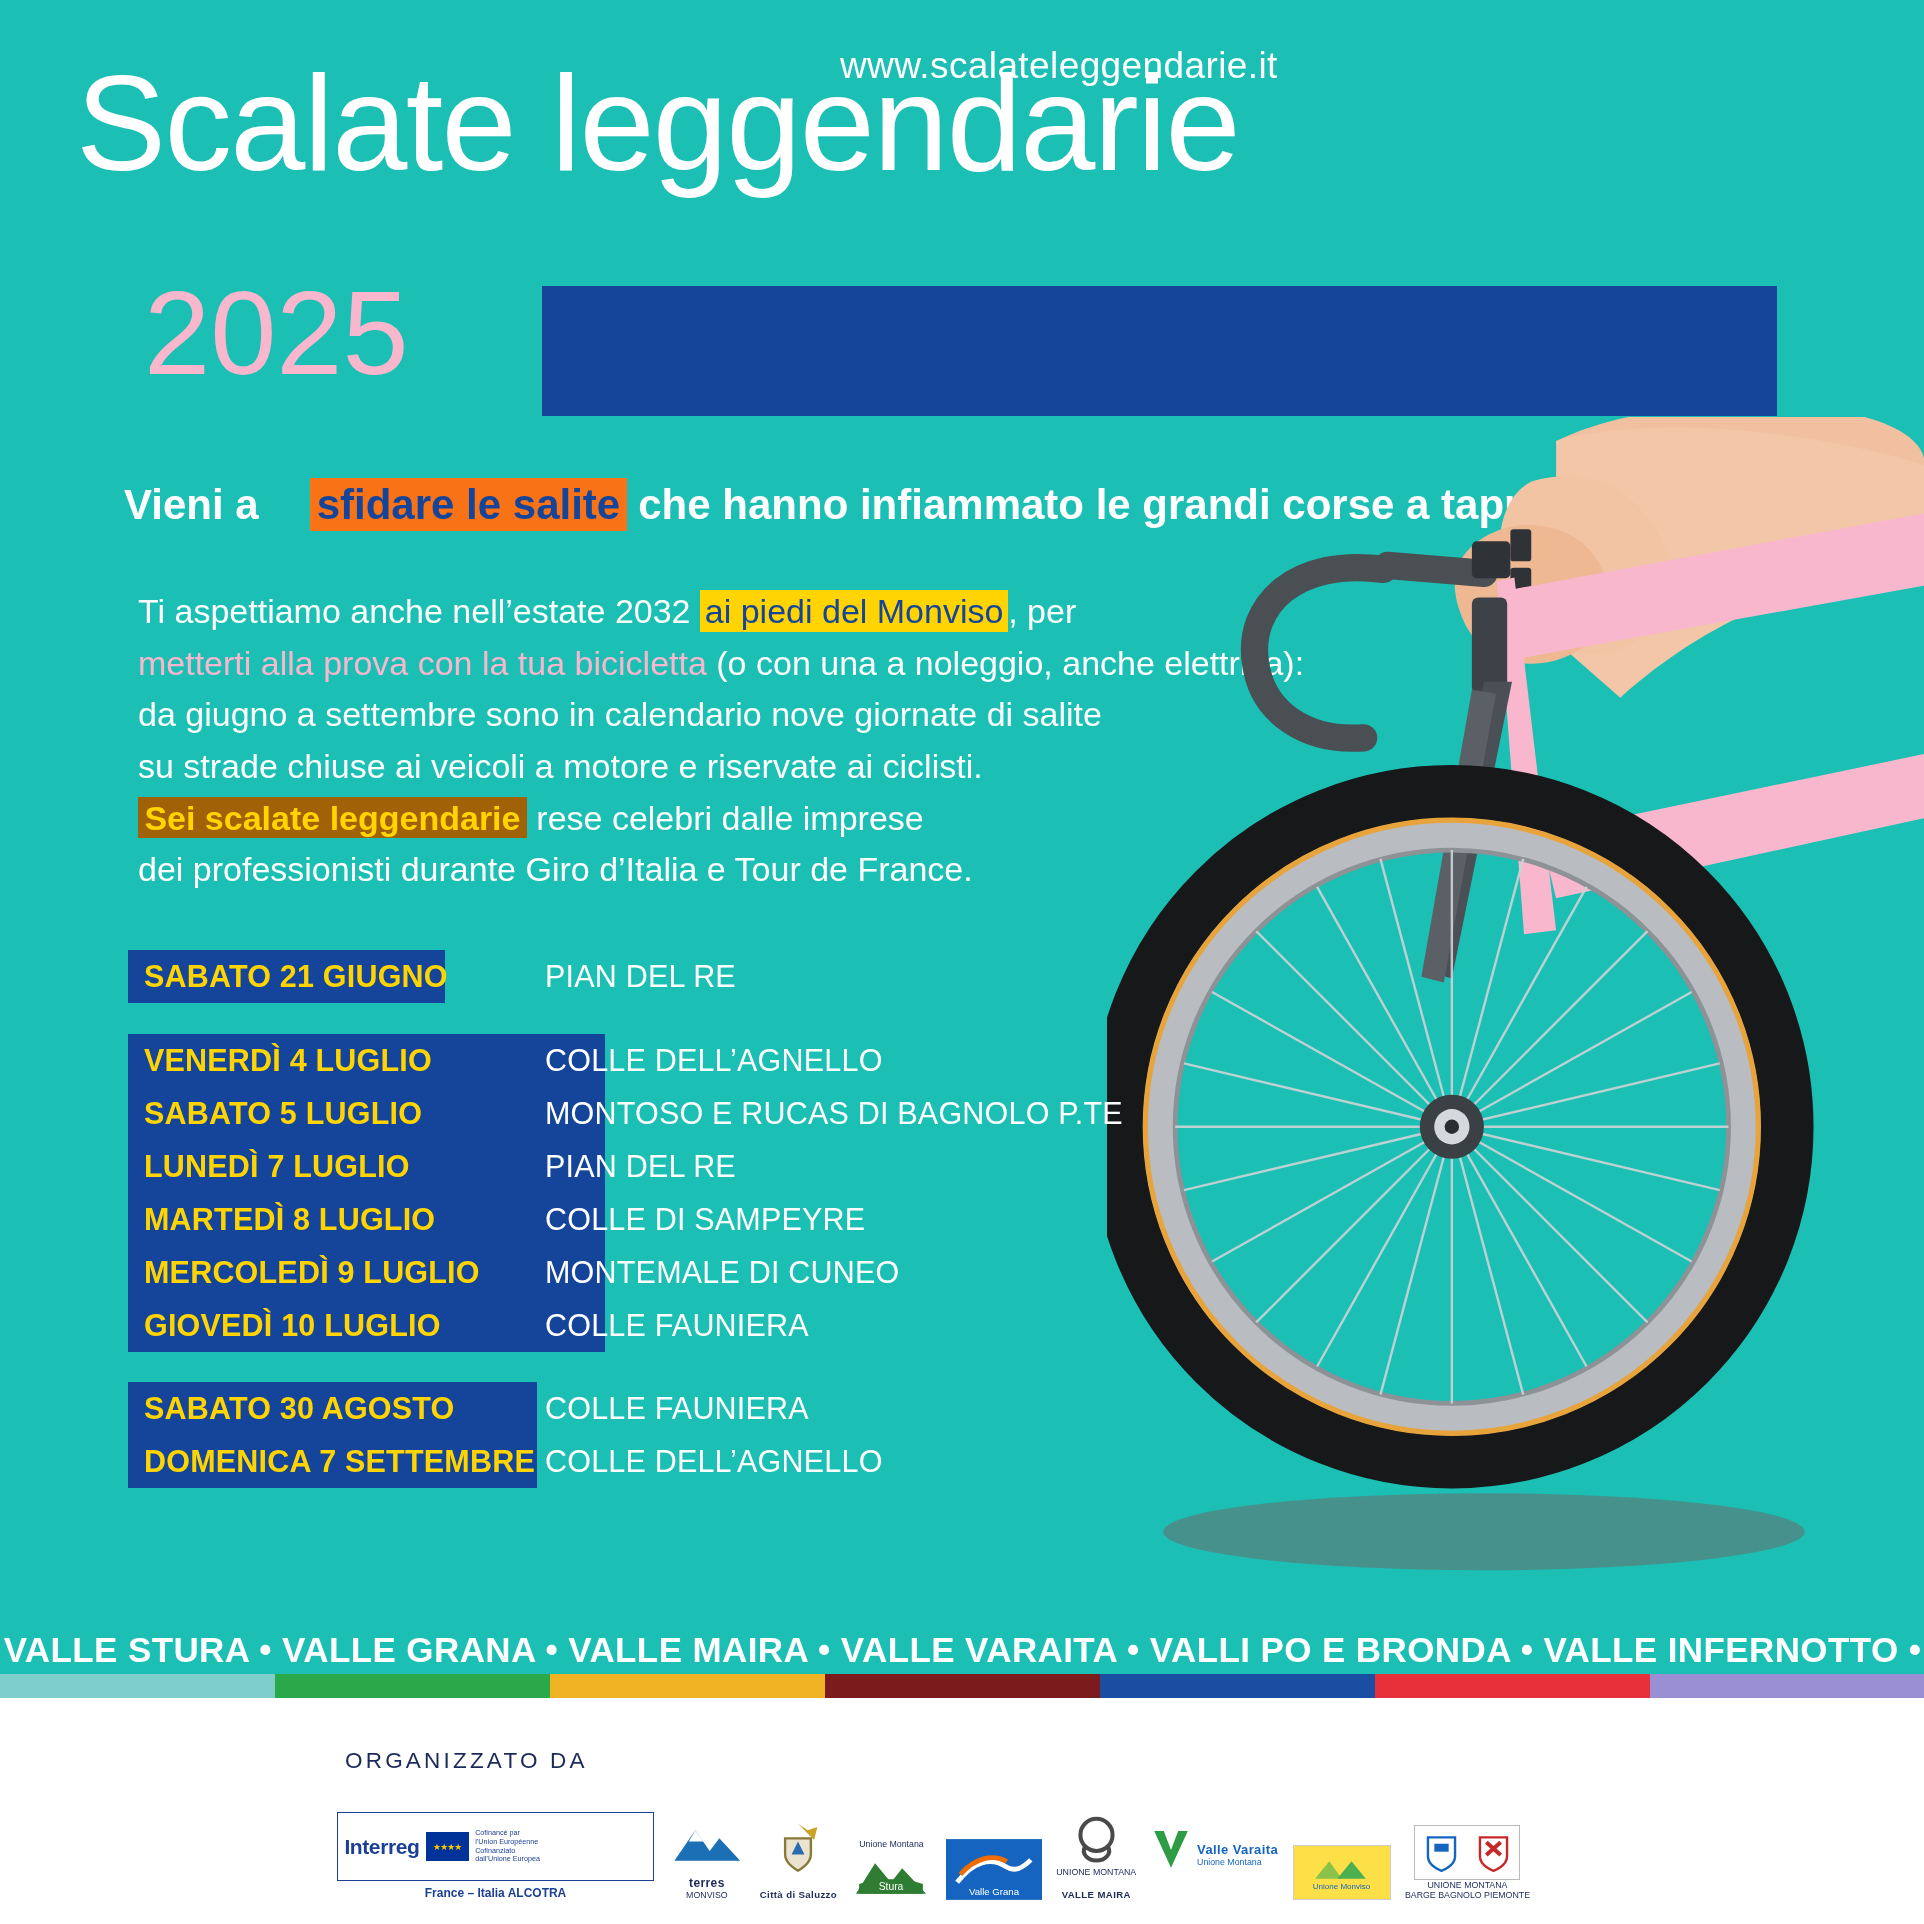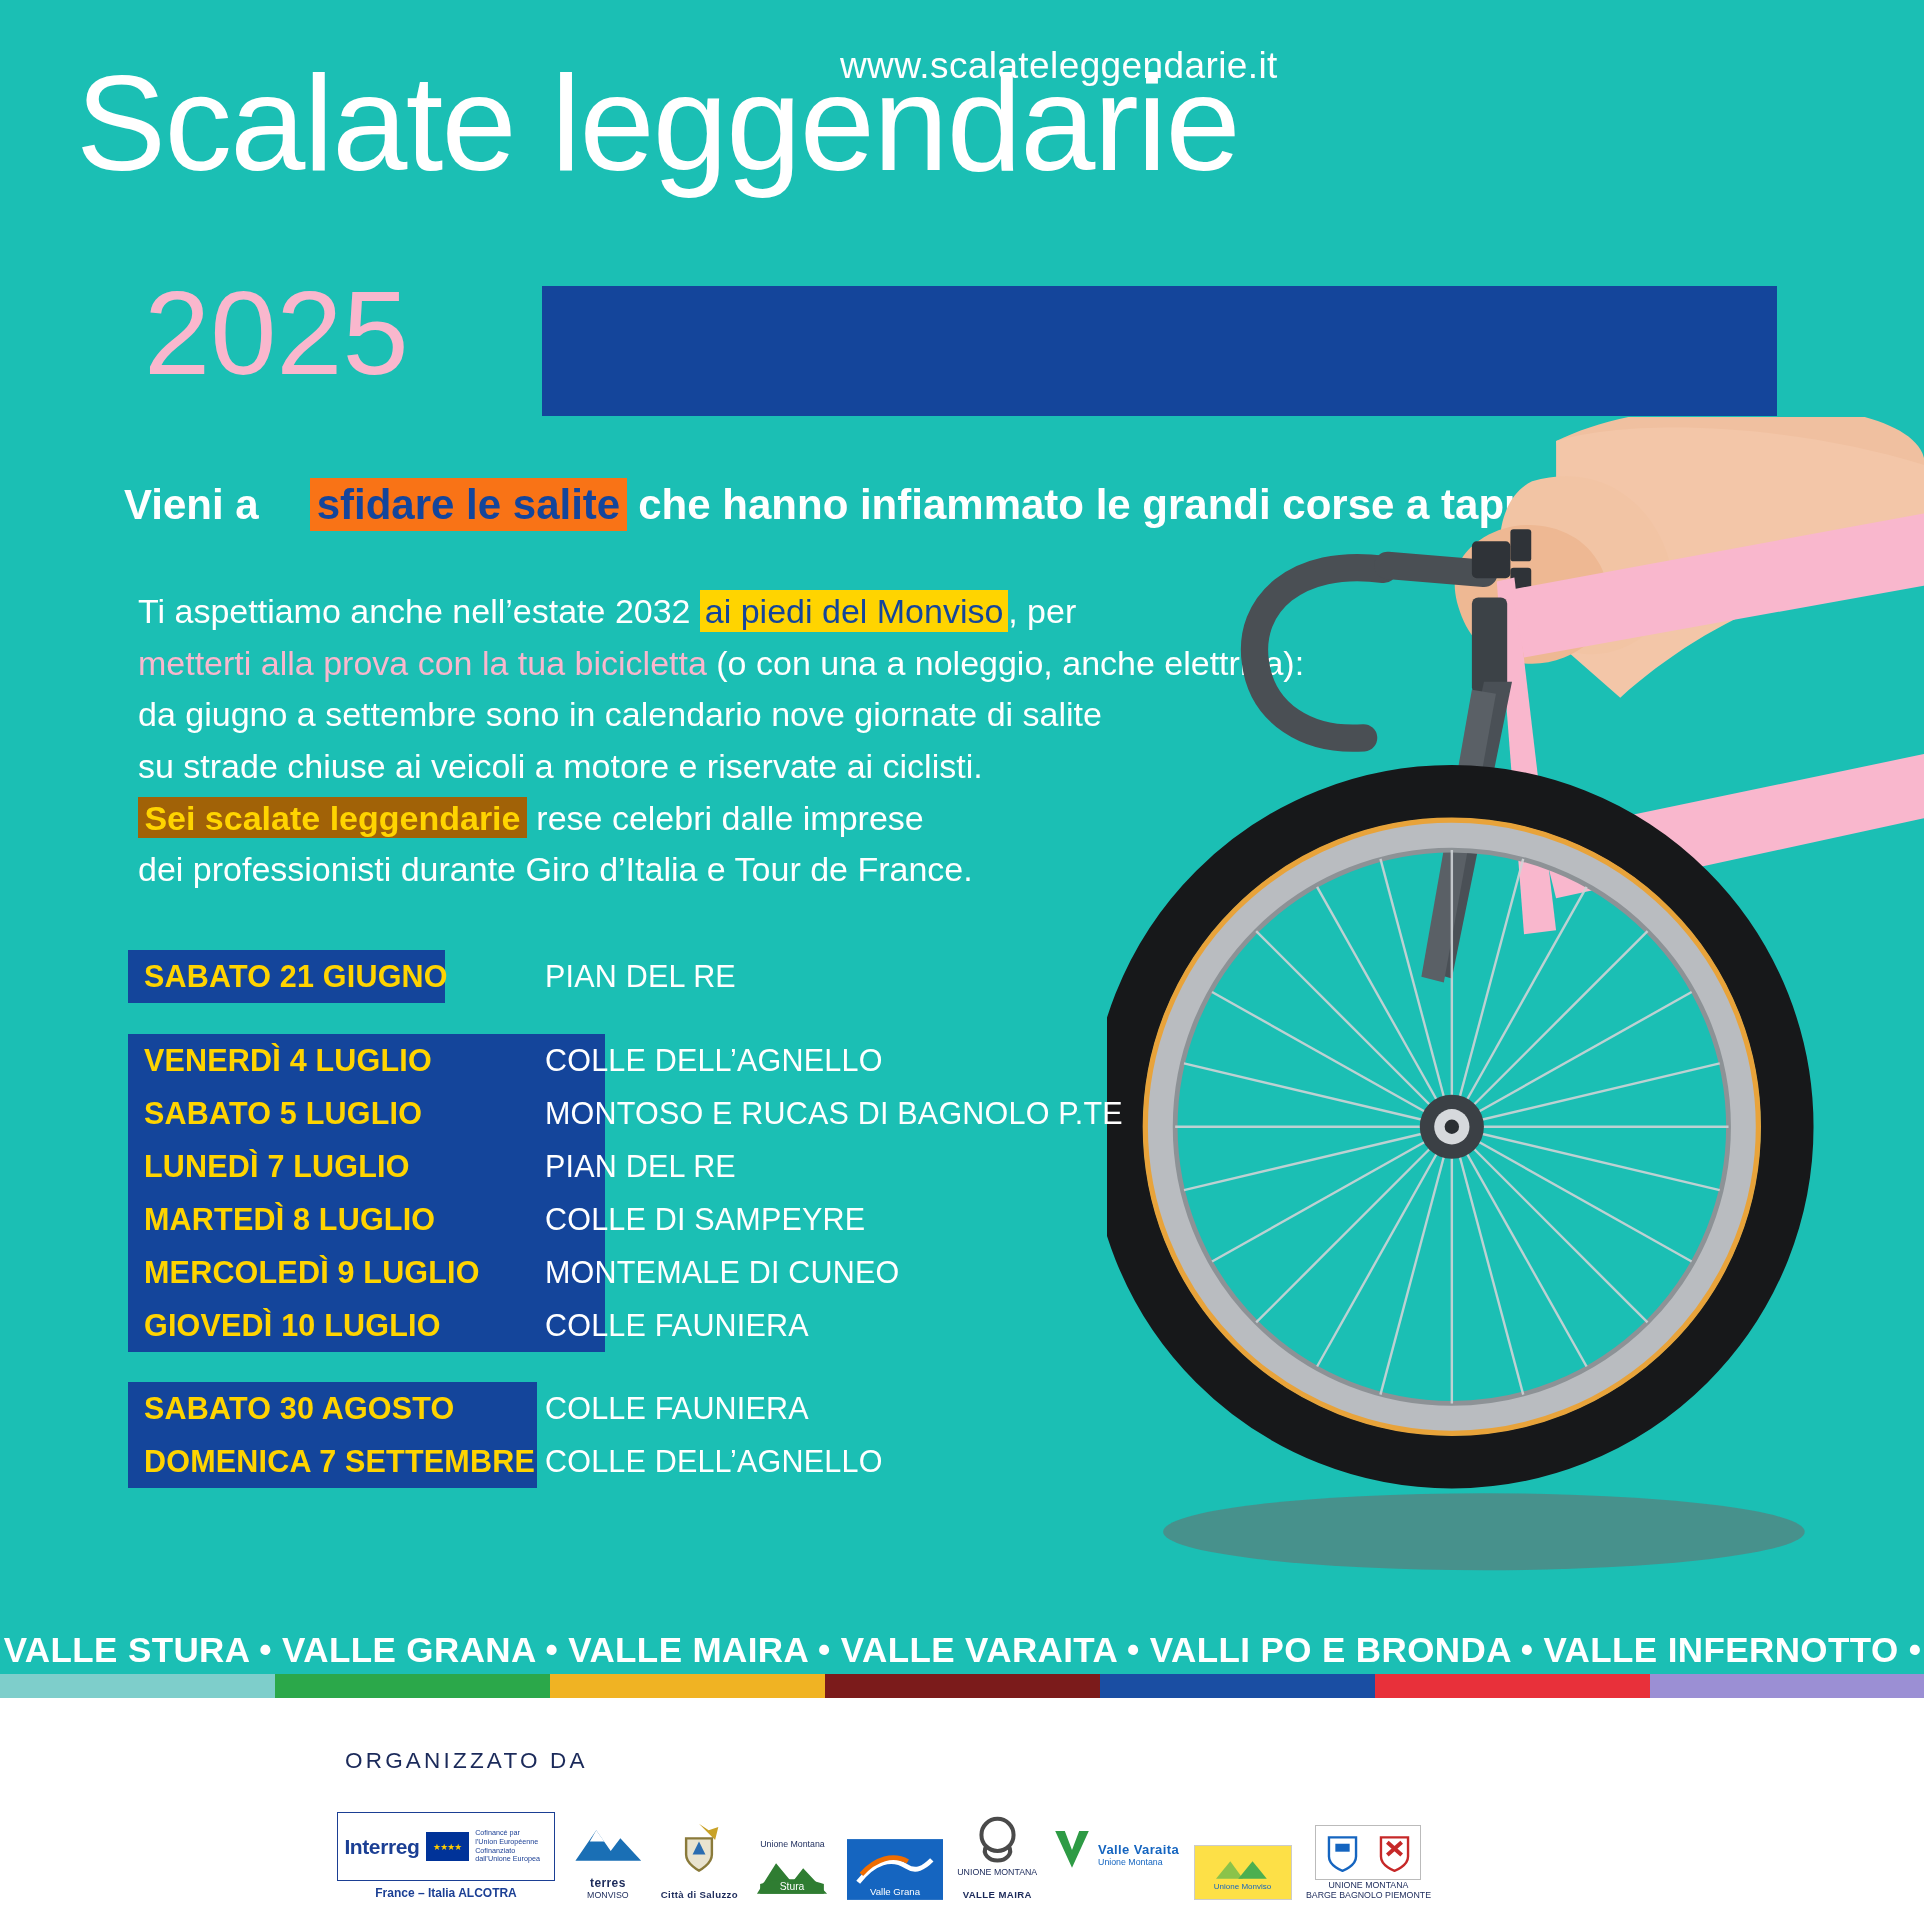--- a/index.html
+++ b/index.html
@@ -208,21 +208,21 @@
     justify-content: flex-end;
     font-size: 10.4px;
     color: #1b2a5a;
     text-align: center;
   }
   .logo .lname { font-weight: bold; font-size: 12px; letter-spacing: 0.4px; margin-top: 12px;}
   .logo .lsub { font-size: 8.8px; }
 
   .interreg-box {
     border: 1.6px solid #1b3f94;
-    width: 218px;
+    width: 317px;
     height: 69px;
     display: flex;
     align-items: center;
     box-sizing: border-box;
     padding: 4.8px 6.4px;
     gap: 6.4px;
   }
   .interreg-word {
     font-size: 21px;
     font-weight: bold;

